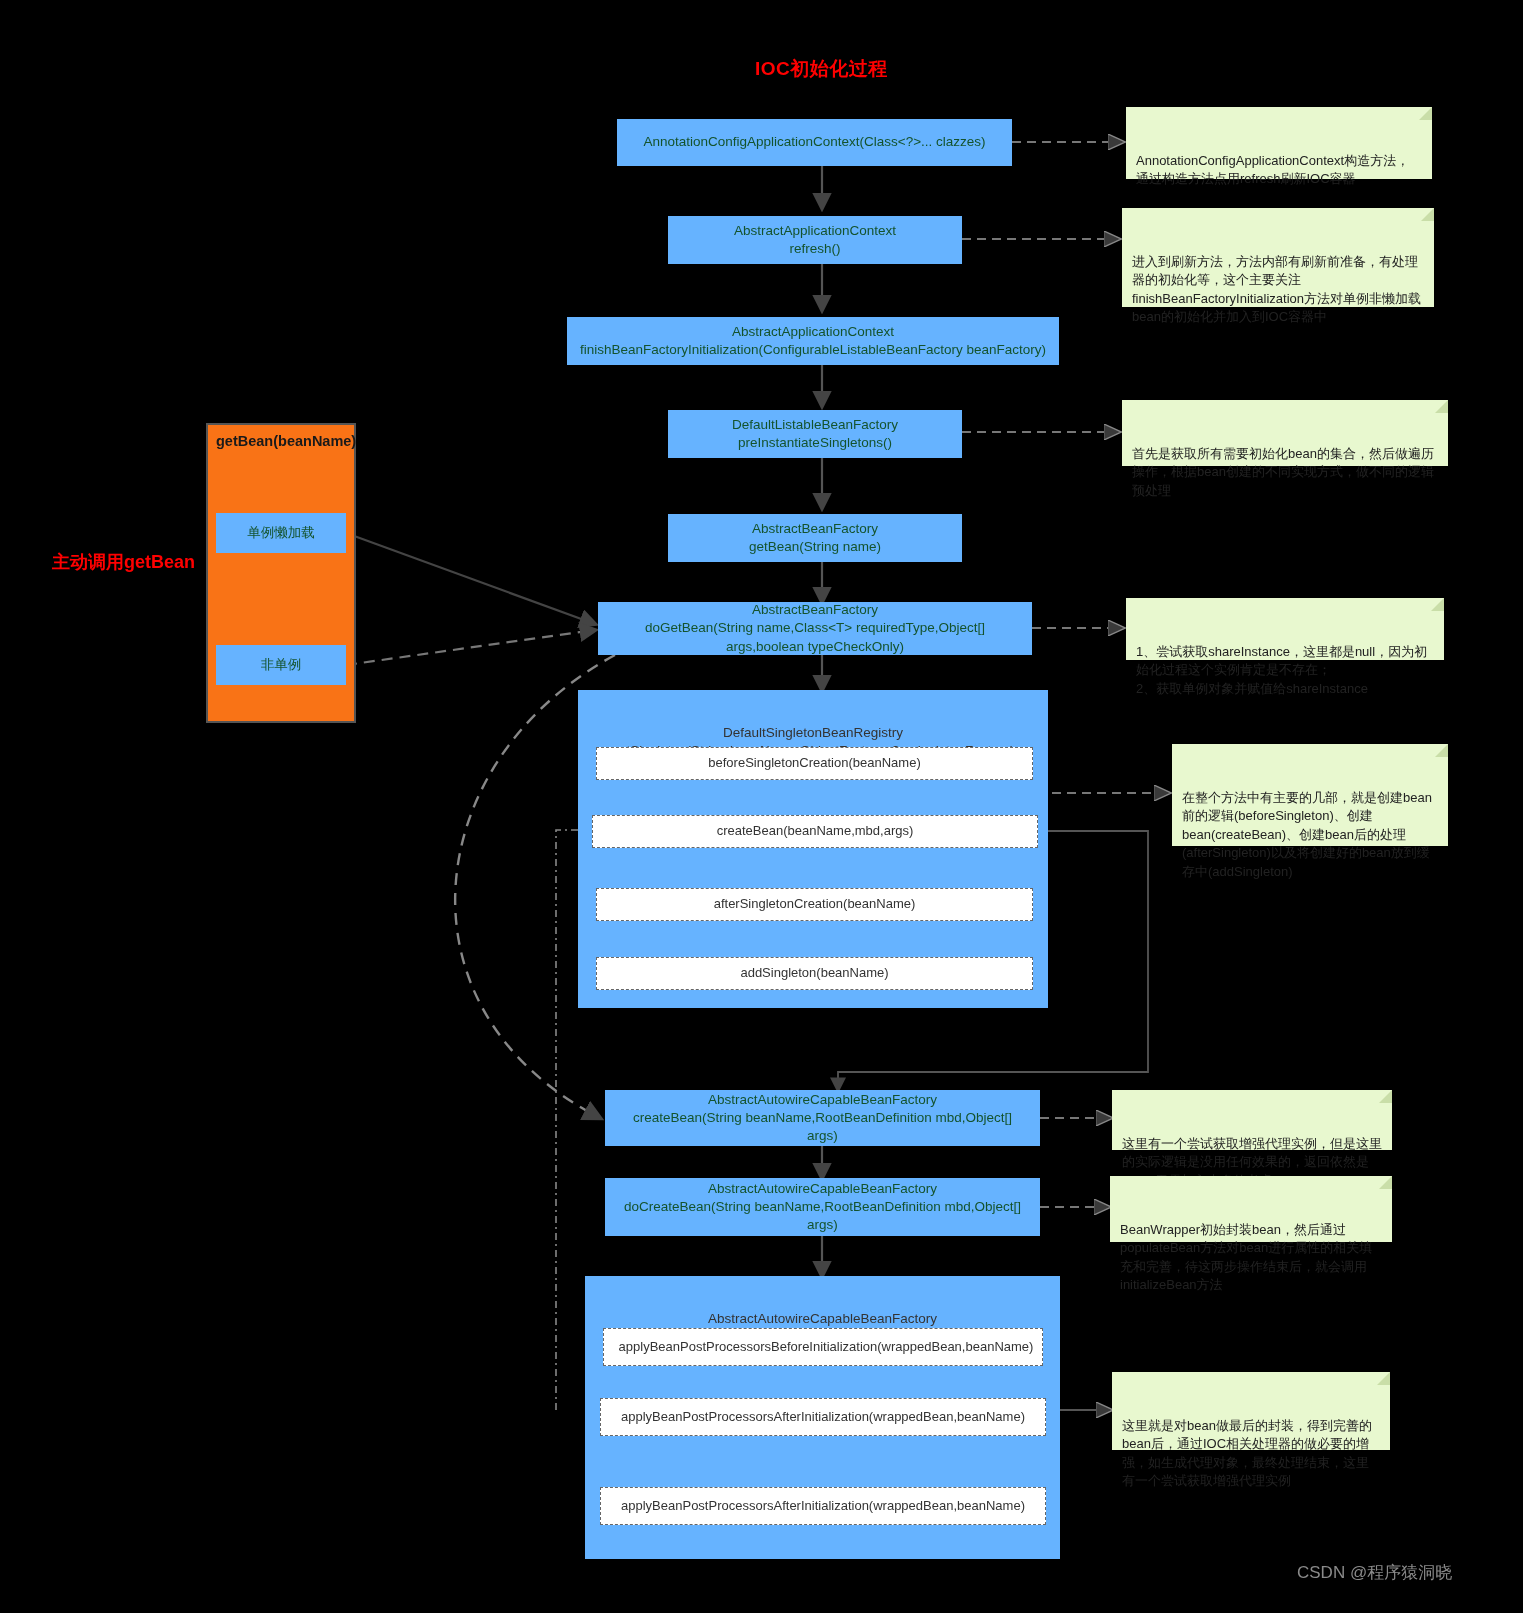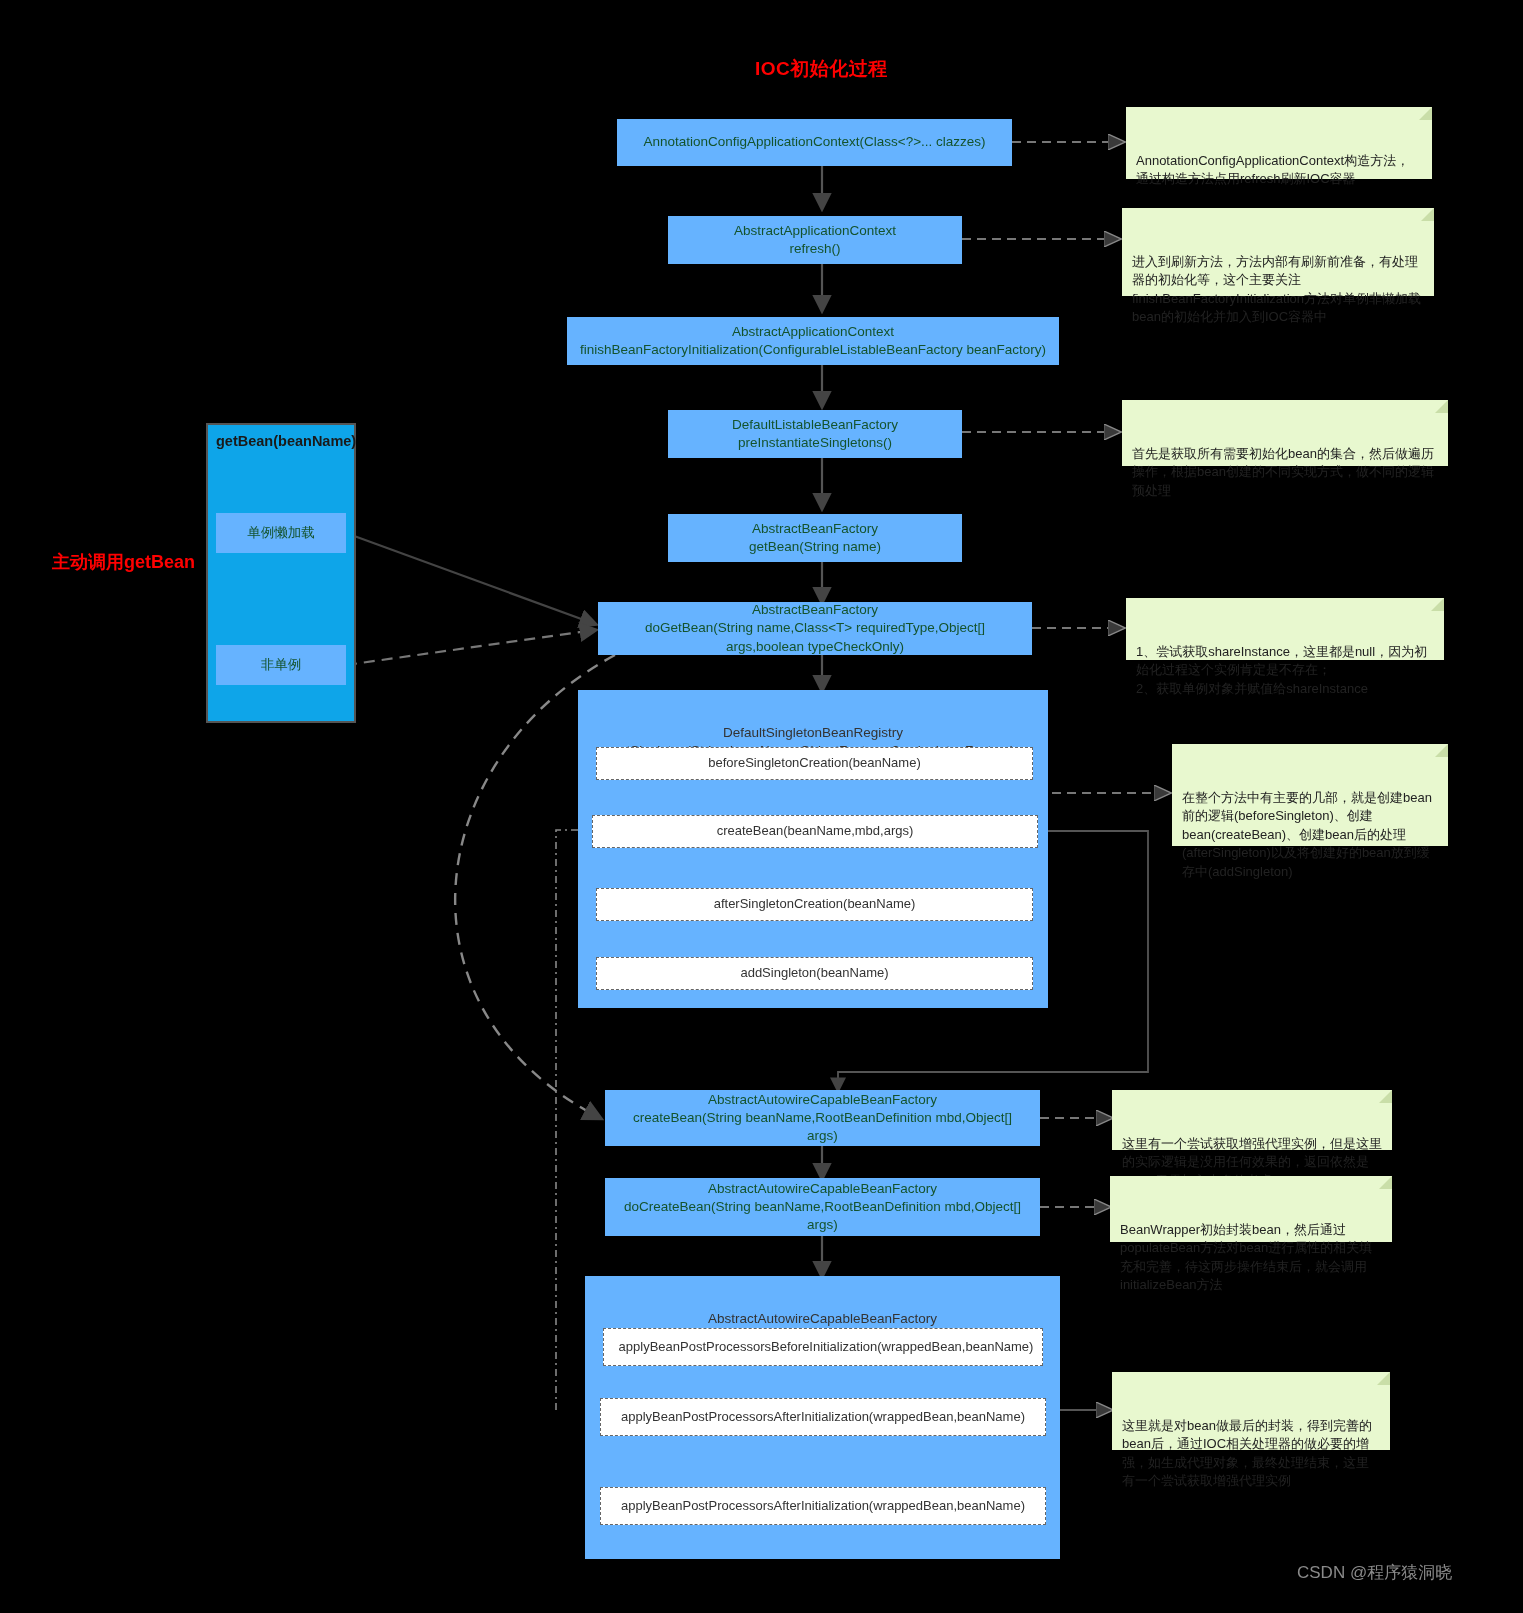--- a/index.html
+++ b/index.html
@@ -93,21 +93,21 @@
   }
   .side-label {
     position: absolute;
     color: #ff0000;
     font-weight: bold;
     font-size: 18px;
   }
   .getbean-panel {
     position: absolute;
     box-sizing: border-box;
-    background: #0ea5e9;
+    background: #f97316;
     border: 2px solid #555555;
     color: #222222;
   }
   .getbean-title {
     position: absolute;
     left: 8px;
     top: 8px;
     font-weight: bold;
     font-size: 14.5px;
     color: #1a1a1a;
@@ -222,21 +222,21 @@
   </div>
   <div class="sub-node" style="left:603px; top:1328px; width:440px; height:38px;padding-left:12px;">applyBeanPostProcessorsBeforeInitialization(wrappedBean,beanName)</div>
   <div class="sub-node" style="left:600px; top:1398px; width:446px; height:38px;">applyBeanPostProcessorsAfterInitialization(wrappedBean,beanName)</div>
   <div class="sub-node" style="left:600px; top:1487px; width:446px; height:38px;">applyBeanPostProcessorsAfterInitialization(wrappedBean,beanName)</div>
 
   <div class="note" style="left:1126px; top:107px; width:306px; height:72px;">
     <span class="note-fold2"></span>
     <span>AnnotationConfigApplicationContext构造方法，通过构造方法点用refresh刷新IOC容器</span>
   </div>
 
-  <div class="note" style="left:1122px; top:208px; width:312px; height:88px;">
+  <div class="note" style="left:1122px; top:208px; width:312px; height:99px;">
     <span class="note-fold2"></span>
     <span>进入到刷新方法，方法内部有刷新前准备，有处理器的初始化等，这个主要关注finishBeanFactoryInitialization方法对单例非懒加载bean的初始化并加入到IOC容器中</span>
   </div>
 
   <div class="note" style="left:1122px; top:400px; width:326px; height:66px;">
     <span class="note-fold2"></span>
     <span>首先是获取所有需要初始化bean的集合，然后做遍历操作，根据bean创建的不同实现方式，做不同的逻辑预处理</span>
   </div>
 
   <div class="note" style="left:1126px; top:598px; width:318px; height:62px;">

